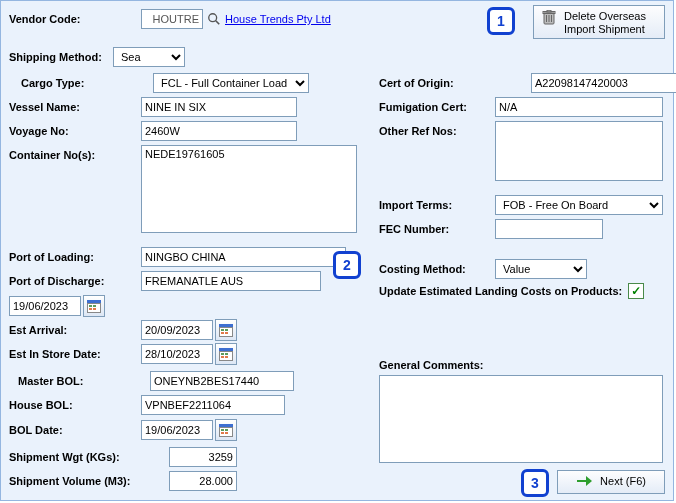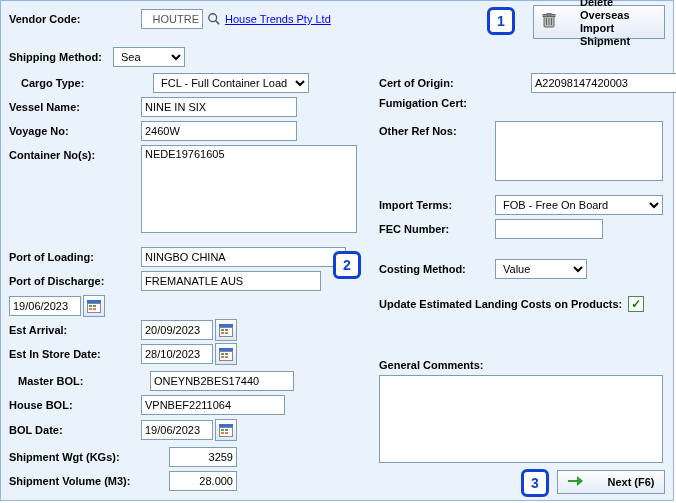--- a/index.html
+++ b/index.html
@@ -94,26 +94,25 @@
     border:3px solid #1141D0;
     border-radius:6px;
     display:flex;align-items:center;justify-content:center;
     font-weight:bold;font-size:14px;color:#1141D0;
     background:#fff;
   }
   .big-btn {
     position:absolute;
     border:1px solid #7F9DB9;
     background:linear-gradient(#FDFDFE,#E4ECF7);
-    display:flex;align-items:center;
+    display:flex;align-items:flex-start;
     padding:4px 8px;
     cursor:pointer;
-    gap:24px;
+    gap:8px;
     box-sizing:border-box;
-    font-weight:bold;
   }
   .big-btn .txt{font-size:11px;color:#000;line-height:13px;}
   .lookup-icon{width:14px;height:14px;display:inline-block;margin:0 4px;}
   .trash-icon svg{width:14px;height:16px;}
   .arrow-icon svg{width:16px;height:12px;}
 </style>
 </head>
 <body>
 
 <div class="panel">
@@ -271,20 +270,21 @@
     <input type="text" style="width: 68px; text-align: right;" value="28.000">
   </div>
 
   <div class="row" style="left:378px;top:72px;gap:36px;">
     <span class="label" style="width:116px">Cert of Origin:</span>
     <input type="text" style="width: 168px;" value="A22098147420003">
   </div>
 
   <div class="row" style="left:378px;top:96px;">
     <span class="label" style="width:116px">Fumigation Cert:</span>
+    <input type="text" style="width: 168px;" value="N/A">
   </div>
 
   <div class="row" style="left:378px;top:120px;align-items:flex-start;">
     <span class="label label-top" style="width:116px">Other Ref Nos:</span>
     <textarea style="width: 168px; height: 60px;"></textarea>
   </div>
 
   <div class="row" style="left:378px;top:194px;">
     <span class="label" style="width:116px">Import Terms:</span>
     <select style="width:168px"><option>FOB - Free On Board</option></select>
@@ -293,21 +293,21 @@
   <div class="row" style="left:378px;top:218px;">
     <span class="label" style="width:116px">FEC Number:</span>
     <input type="text" style="width: 108px;" value="">
   </div>
 
   <div class="row" style="left:378px;top:258px;">
     <span class="label" style="width:116px">Costing Method:</span>
     <select style="width:92px"><option>Value</option></select>
   </div>
 
-  <div class="row" style="left:378px;top:282px;margin-top:13px;">
+  <div class="row" style="left:378px;top:282px;">
     <span class="label">Update Estimated Landing Costs on Products:</span>
     <span style="width:6px"></span>
     <span class="chk">✓</span>
   </div>
 
   <div class="row" style="left:378px;top:358px;">
     <span class="label">General Comments:</span>
   </div>
   <textarea style="position: absolute; left: 378px; top: 374px; width: 284px; height: 88px;"></textarea>
 

